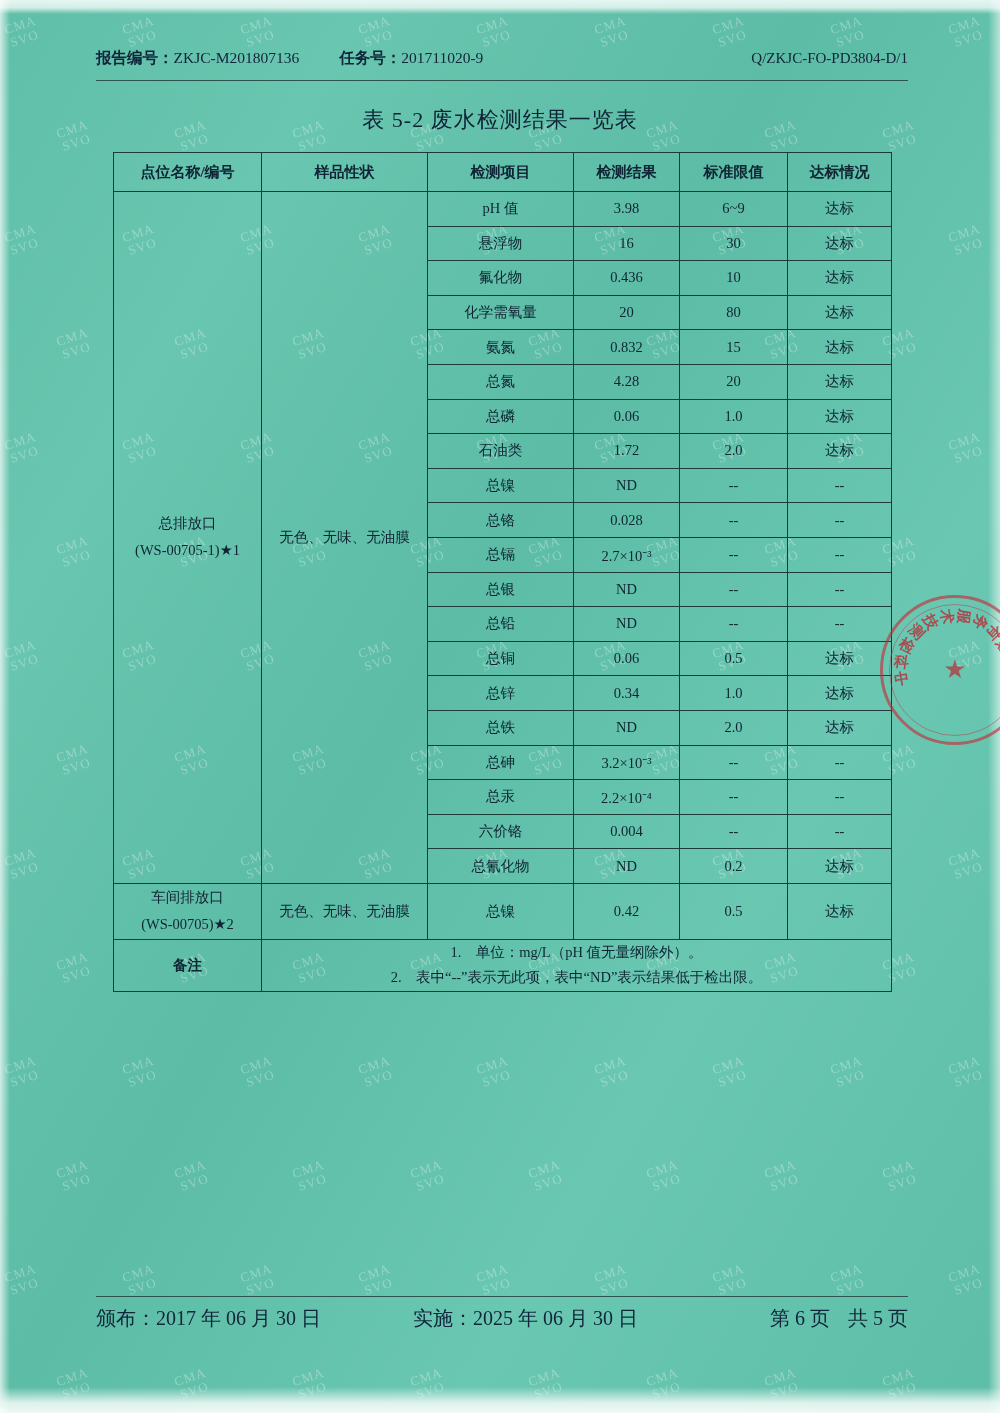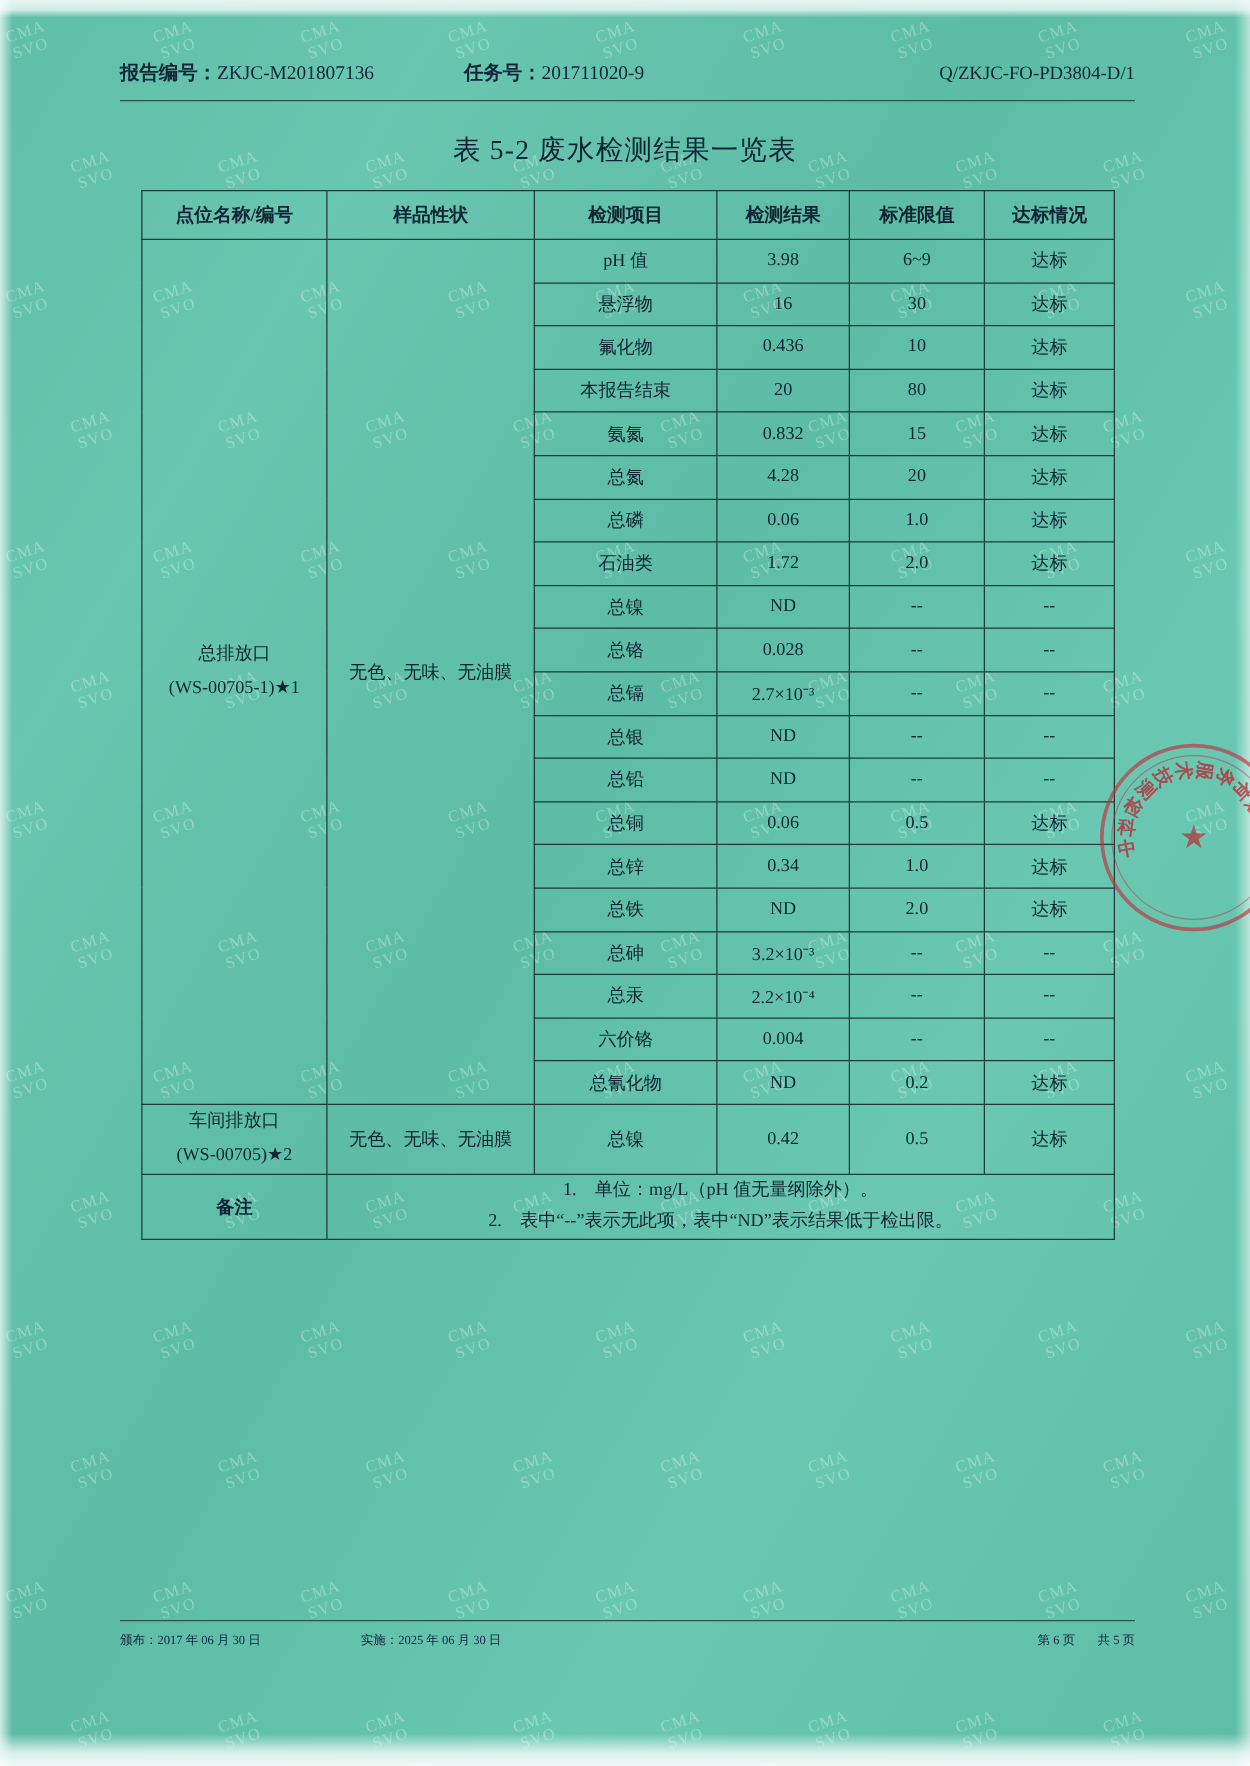--- a/index.html
+++ b/index.html
@@ -87,21 +87,21 @@
     font-weight: bold;
     white-space: nowrap;
   }
   .header .h-report .val {
     font-weight: normal;
     font-family: "Liberation Serif", serif;
   }
   .header .h-task {
     font-weight: bold;
     white-space: nowrap;
-    margin-left: 72px;
+    margin-left: 40px;
     text-align: center;
   }
   .header .h-task .val {
     font-weight: normal;
   }
   .header .h-code {
     margin-left: auto;
     white-space: nowrap;
     font-size: 15px;
   }
@@ -208,22 +208,23 @@
     background: #24403c;
     opacity: 0.85;
   }
   .footer {
     position: absolute;
     left: 96px;
     top: 1305px;
     width: 812px;
     display: flex;
     align-items: flex-end;
-    font-size: 10px;
+    font-size: 20px;
     color: #10243a;
+    gap: 12px;
   }
   .footer .f-issue { white-space: nowrap; }
   .footer .f-impl { white-space: nowrap; margin-left: 80px; }
   .footer .f-pages { margin-left: auto; white-space: nowrap; }
   .footer .f-pages .sep { display: inline-block; width: 18px; }
 
   
   .seal {
     position: absolute;
     left: 880px;
@@ -462,21 +463,21 @@
               <td>30</td>
               <td>达标</td>
             </tr>
             <tr>
               <td>氟化物</td>
               <td>0.436</td>
               <td>10</td>
               <td>达标</td>
             </tr>
             <tr>
-              <td>本报告结束</td>
+              <td>化学需氧量</td>
               <td>20</td>
               <td>80</td>
               <td>达标</td>
             </tr>
             <tr>
               <td>氨氮</td>
               <td>0.832</td>
               <td>15</td>
               <td>达标</td>
             </tr>

